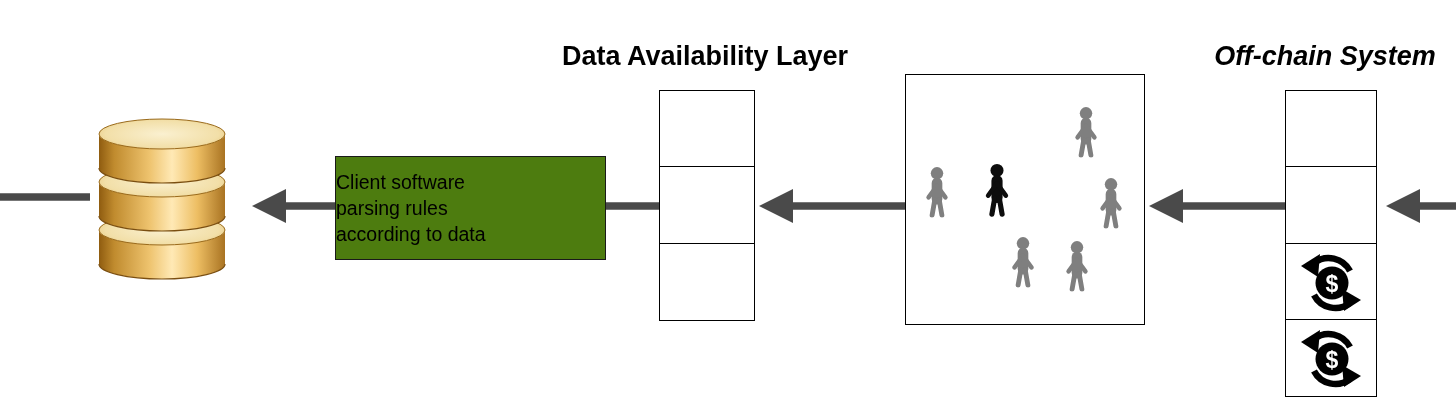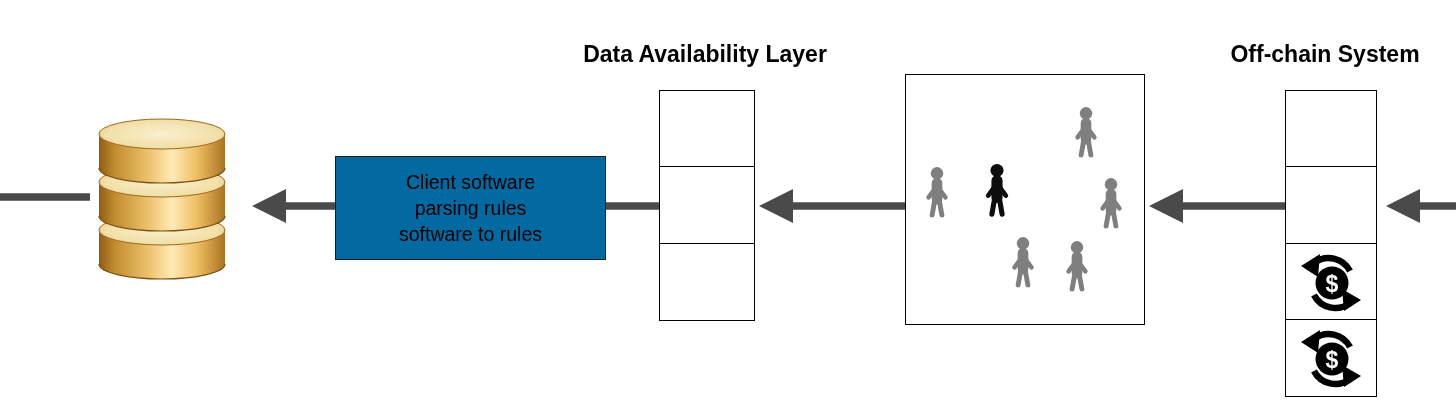--- a/index.html
+++ b/index.html
@@ -4,30 +4,30 @@
 <style>
   html,body{margin:0;padding:0;background:#fff;}
   .canvas{
     position:relative;width:1456px;height:417px;background:#ffffff;
     font-family:"Liberation Sans",sans-serif;overflow:hidden;
   }
   .connectors{position:absolute;left:0;top:0;}
   .connectors line{stroke:#4a4a4a;stroke-width:7.5;}
   .connectors polygon{fill:#4a4a4a;}
   .title{
-    position:absolute;font-weight:bold;font-size:23px;color:#000;
+    position:absolute;font-weight:bold;font-size:27px;color:#000;
     text-align:center;white-space:nowrap;
   }
   .title.da{left:540px;top:41px;width:330px;}
-  .title.oc{left:1195px;top:41px;width:260px;}
+  .title.oc{left:1195px;top:41px;width:260px;font-style:italic;}
   .db-icon{position:absolute;left:92px;top:114px;}
   .client-box{
     position:absolute;left:335px;top:156px;width:271px;height:104px;
-    border:1.6px solid #1a1a1a;background:#0369a1;box-sizing:border-box;
-    display:flex;flex-direction:column;align-items:center;justify-content:center;
+    border:1.6px solid #1a1a1a;background:#4d7c0f;box-sizing:border-box;
+    display:flex;flex-direction:column;align-items:flex-start;justify-content:center;
     font-size:19.5px;color:#000;line-height:1.34;text-align:center;
   }
   .stack{position:absolute;display:flex;flex-direction:column;}
   .stack .cell{
     background:#fff;border:1.6px solid #000;box-sizing:border-box;
     display:flex;align-items:center;justify-content:center;
   }
   .stack .cell + .cell{margin-top:-1.6px;}
   .da-stack{left:659px;top:90px;}
   .da-stack .cell{width:96px;height:78px;}
@@ -116,21 +116,21 @@
     <ellipse cx="70" cy="68" rx="63" ry="15" fill="url(#dbTop)" stroke="#9a6a1a" stroke-width="1"></ellipse>
 
     <path d="M7 20 V54 A63 15 0 0 0 133 54 V20 A63 15 0 0 1 7 20 Z" fill="url(#dbBody)"></path>
     <path d="M7 54 A63 15 0 0 0 133 54" fill="none" stroke="#7a4e10" stroke-width="1.2"></path>
     <ellipse cx="70" cy="20" rx="63" ry="15" fill="url(#dbTop)" stroke="#9a6a1a" stroke-width="1"></ellipse>
   </svg>
 
   <div class="client-box">
     <span>Client software</span>
     <span>parsing rules</span>
-    <span>software to rules</span>
+    <span>according to data</span>
   </div>
 
   <div class="title da">Data Availability Layer</div>
   <div class="stack da-stack">
     <div class="cell"></div>
     <div class="cell"></div>
     <div class="cell"></div>
   </div>
 
   <div class="people-box"></div>

